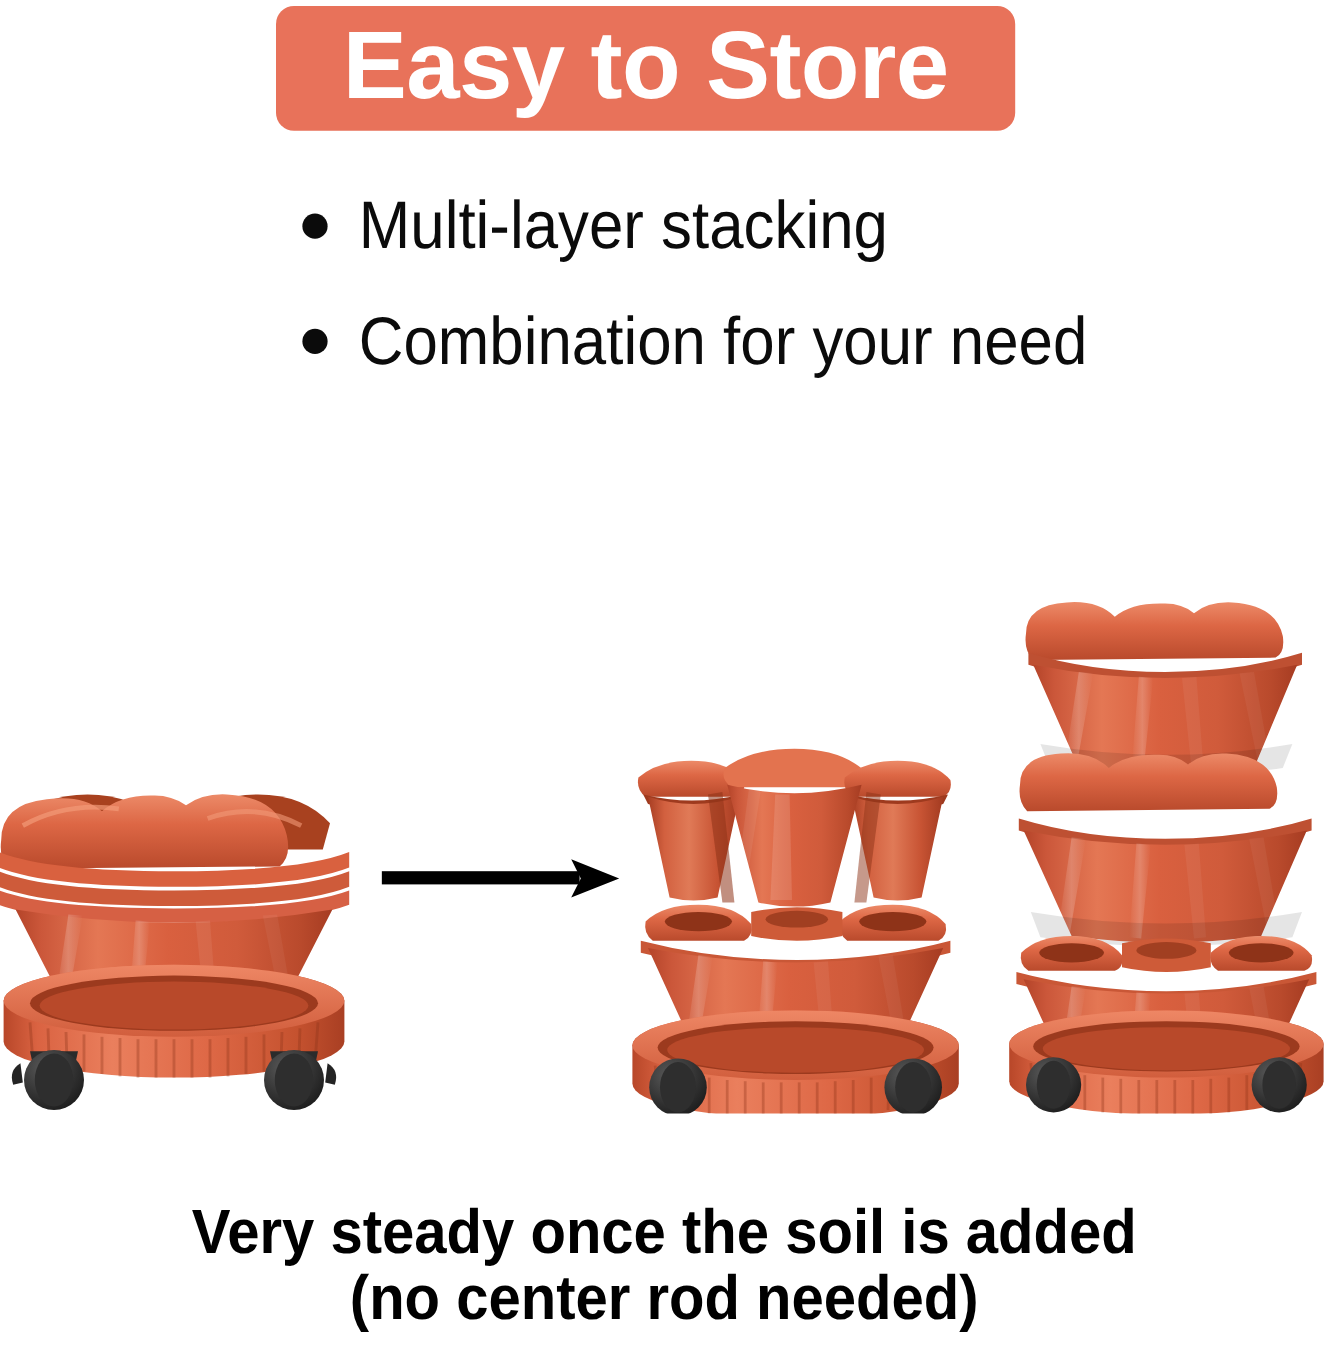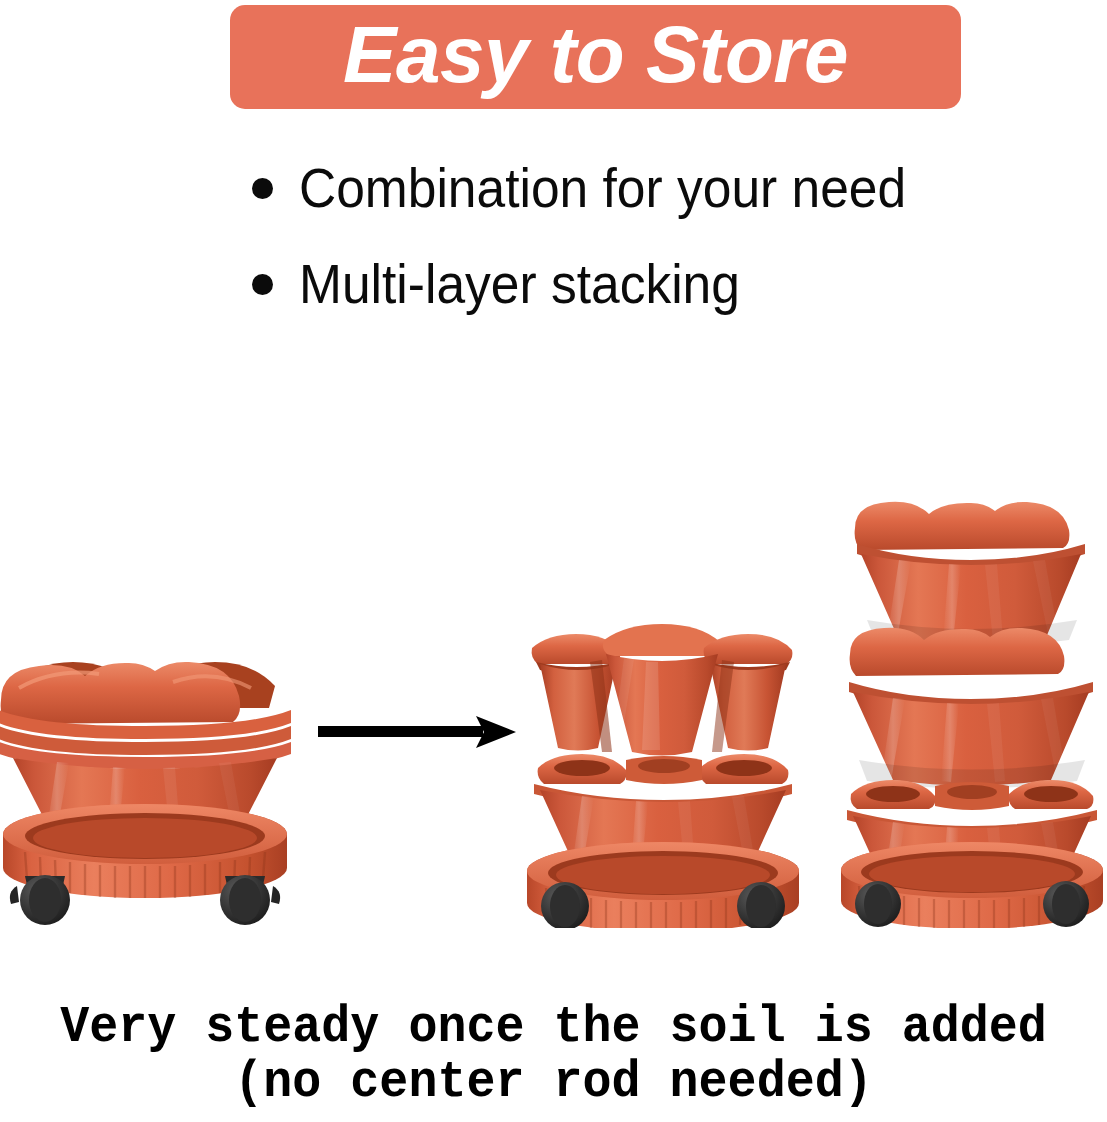--- a/index.html
+++ b/index.html
@@ -15,29 +15,28 @@
     overflow: hidden;
     font-family: "Liberation Sans", "DejaVu Sans", sans-serif;
     -webkit-font-smoothing: antialiased;
   }
 
   
   #title-banner {
     position: absolute;
     left: 230px;
     top: 5px;
-    width: 731px;
+    width: 616px;
     height: 104px;
     background: #E8725A;
     border-radius: 15px;
     display: flex;
     align-items: center;
     justify-content: center;
     box-sizing: border-box;
-    font-style: italic;
   }
   #title-text {
     color: #ffffff;
     font-size: 80px;
     font-weight: bold;
     letter-spacing: -0.5px;
     line-height: 1;
     white-space: nowrap;
     font-family: "Liberation Sans", "DejaVu Sans", sans-serif;
     transform: translateY(-2px);
@@ -78,21 +77,21 @@
   #bottom-caption {
     position: absolute;
     left: 0;
     top: 1000px;
     width: 1107px;
     text-align: center;
     color: #000000;
     font-weight: bold;
     font-size: 52px;
     line-height: 1.06;
-    font-family: Liberation Mono, monospace;
+    font-family: Liberation Sans, sans-serif;
   }
   #bottom-caption .cap-line {
     display: block;
     transform: scaleX(0.93);
   }
 
   
   #illustration {
     position: absolute;
     left: 0;
@@ -122,26 +121,26 @@
 
 <div id="title-banner">
   <span id="title-text">Easy to Store</span>
 </div>
 
 <div id="feature-list">
 
 
   <div class="feature-row">
     <span class="bullet-dot"></span>
-    <span class="feature-label">Combination for your need</span>
+    <span class="feature-label">Multi-layer stacking</span>
   </div>
 
   <div class="feature-row">
     <span class="bullet-dot"></span>
-    <span class="feature-label">Multi-layer stacking</span>
+    <span class="feature-label">Combination for your need</span>
   </div>
 
 </div>
 
 <div id="illustration">
 
   <svg width="0" height="0" style="position:absolute" aria-hidden="true">
     <defs>
 
       <linearGradient id="bowlGrad" x1="0" y1="0" x2="1" y2="0">

